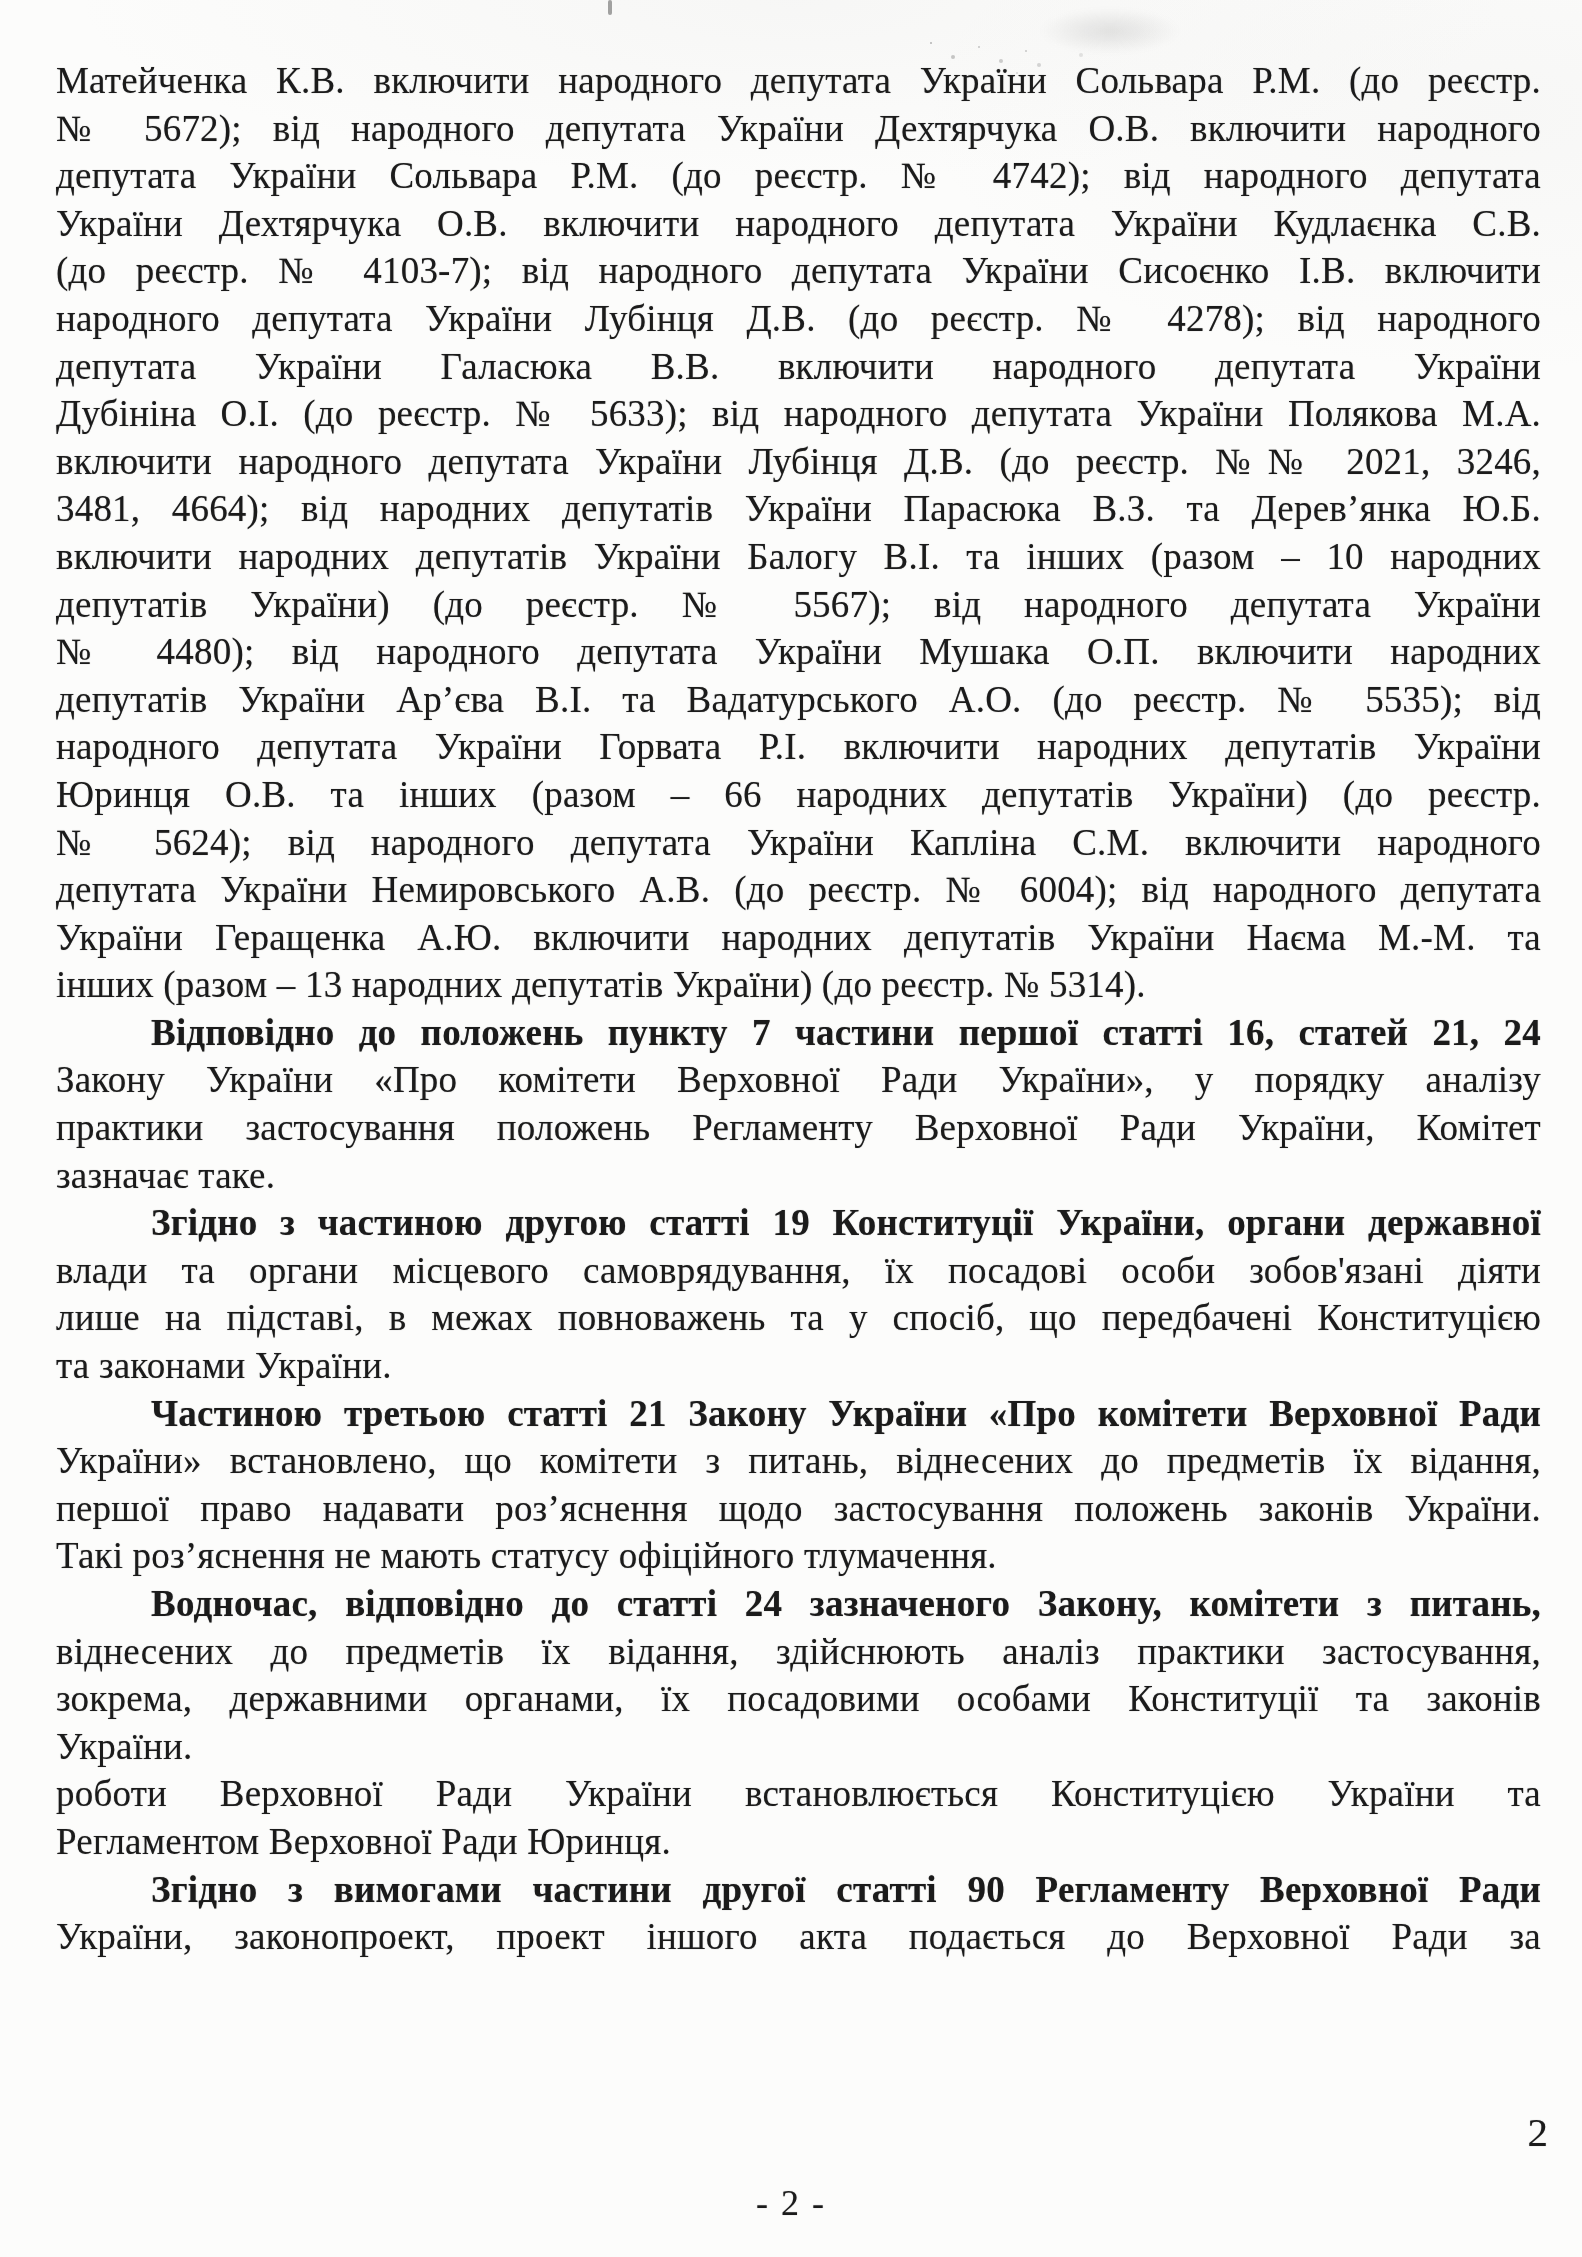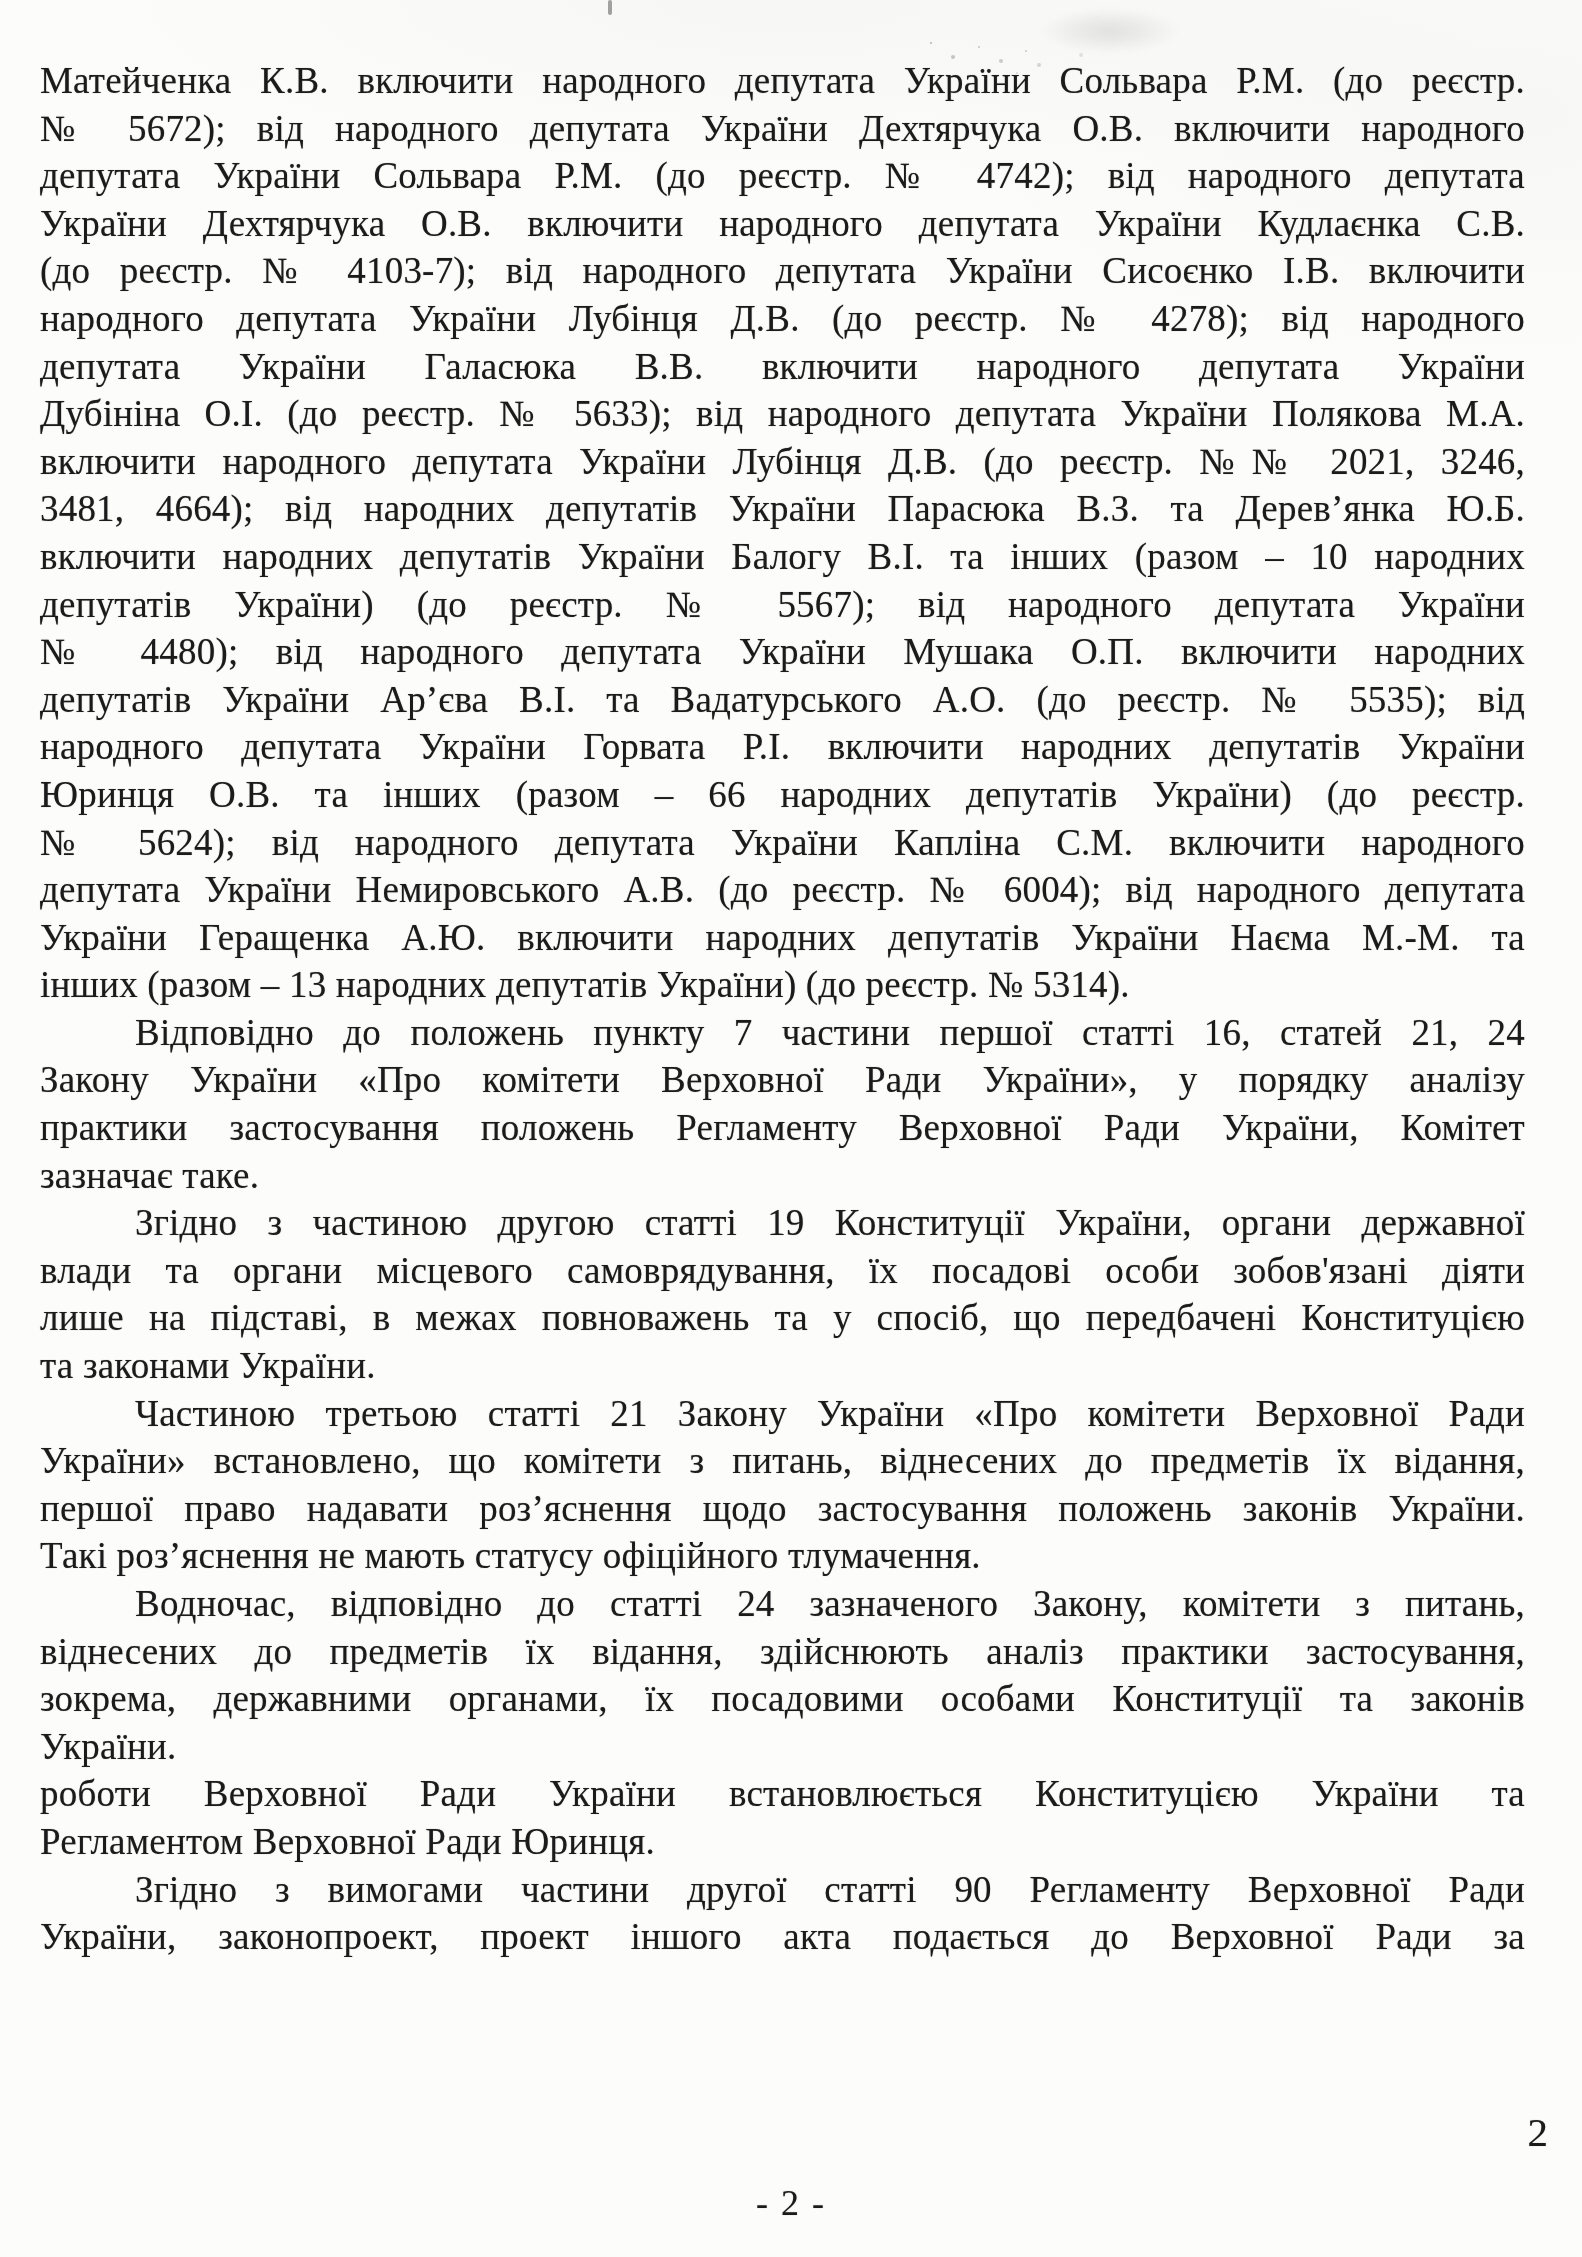--- a/index.html
+++ b/index.html
@@ -16,35 +16,35 @@
   .page::before{
     content:"";
     position:absolute;inset:0;
     background:
       radial-gradient(1200px 300px at 50% 0%, rgba(200,200,198,0.10), rgba(0,0,0,0) 60%),
       radial-gradient(900px 400px at 95% 5%, rgba(190,190,188,0.08), rgba(0,0,0,0) 65%);
     pointer-events:none;
   }
   .text-block{
     position:absolute;
-    left:40px;
+    left:56px;
     top:57px;
     width:1485px;
     font-size:37px;
     line-height:47.6px;
     text-shadow:0 0 1px rgba(25,25,25,0.45);
     letter-spacing:0.2px;
   }
   .line{
     text-align:justify;
     text-align-last:justify;
     white-space:normal;
   }
   .line.lastline{ text-align-last:left; }
-  .line.indent{ text-indent:95px; }
+  .line.indent{ text-indent:95px;font-weight:bold; }
   .corner-number{
     position:absolute;
     top:2108px;
     right:34px;
     font-size:41px;
     text-shadow:0 0 1px rgba(25,25,25,0.4);
   }
   .footer-number{
     position:absolute;
     top:2182px;

